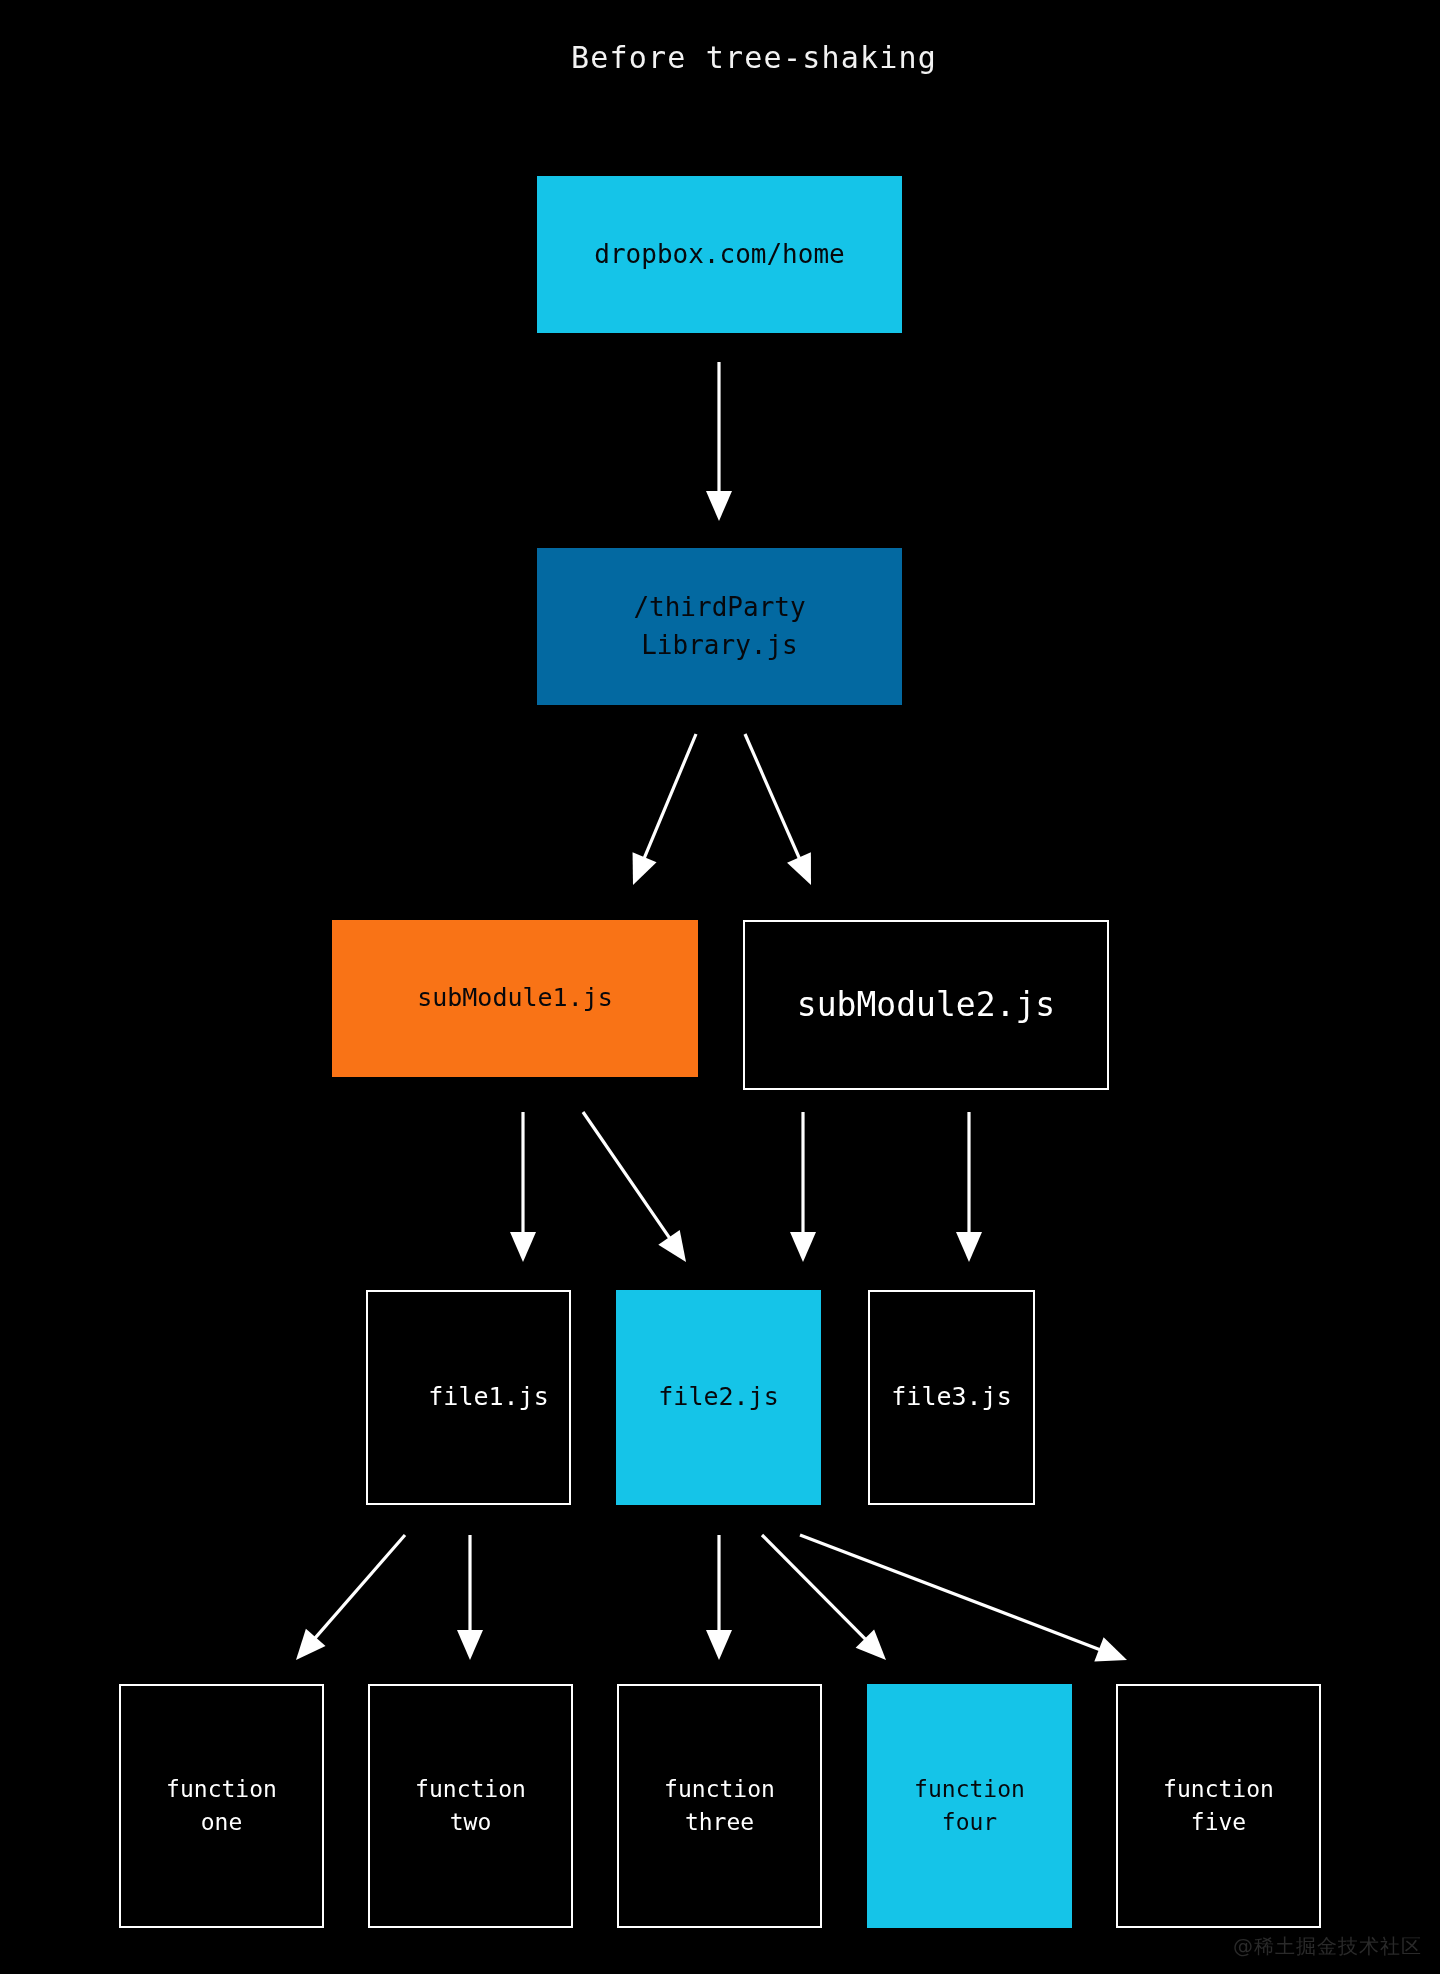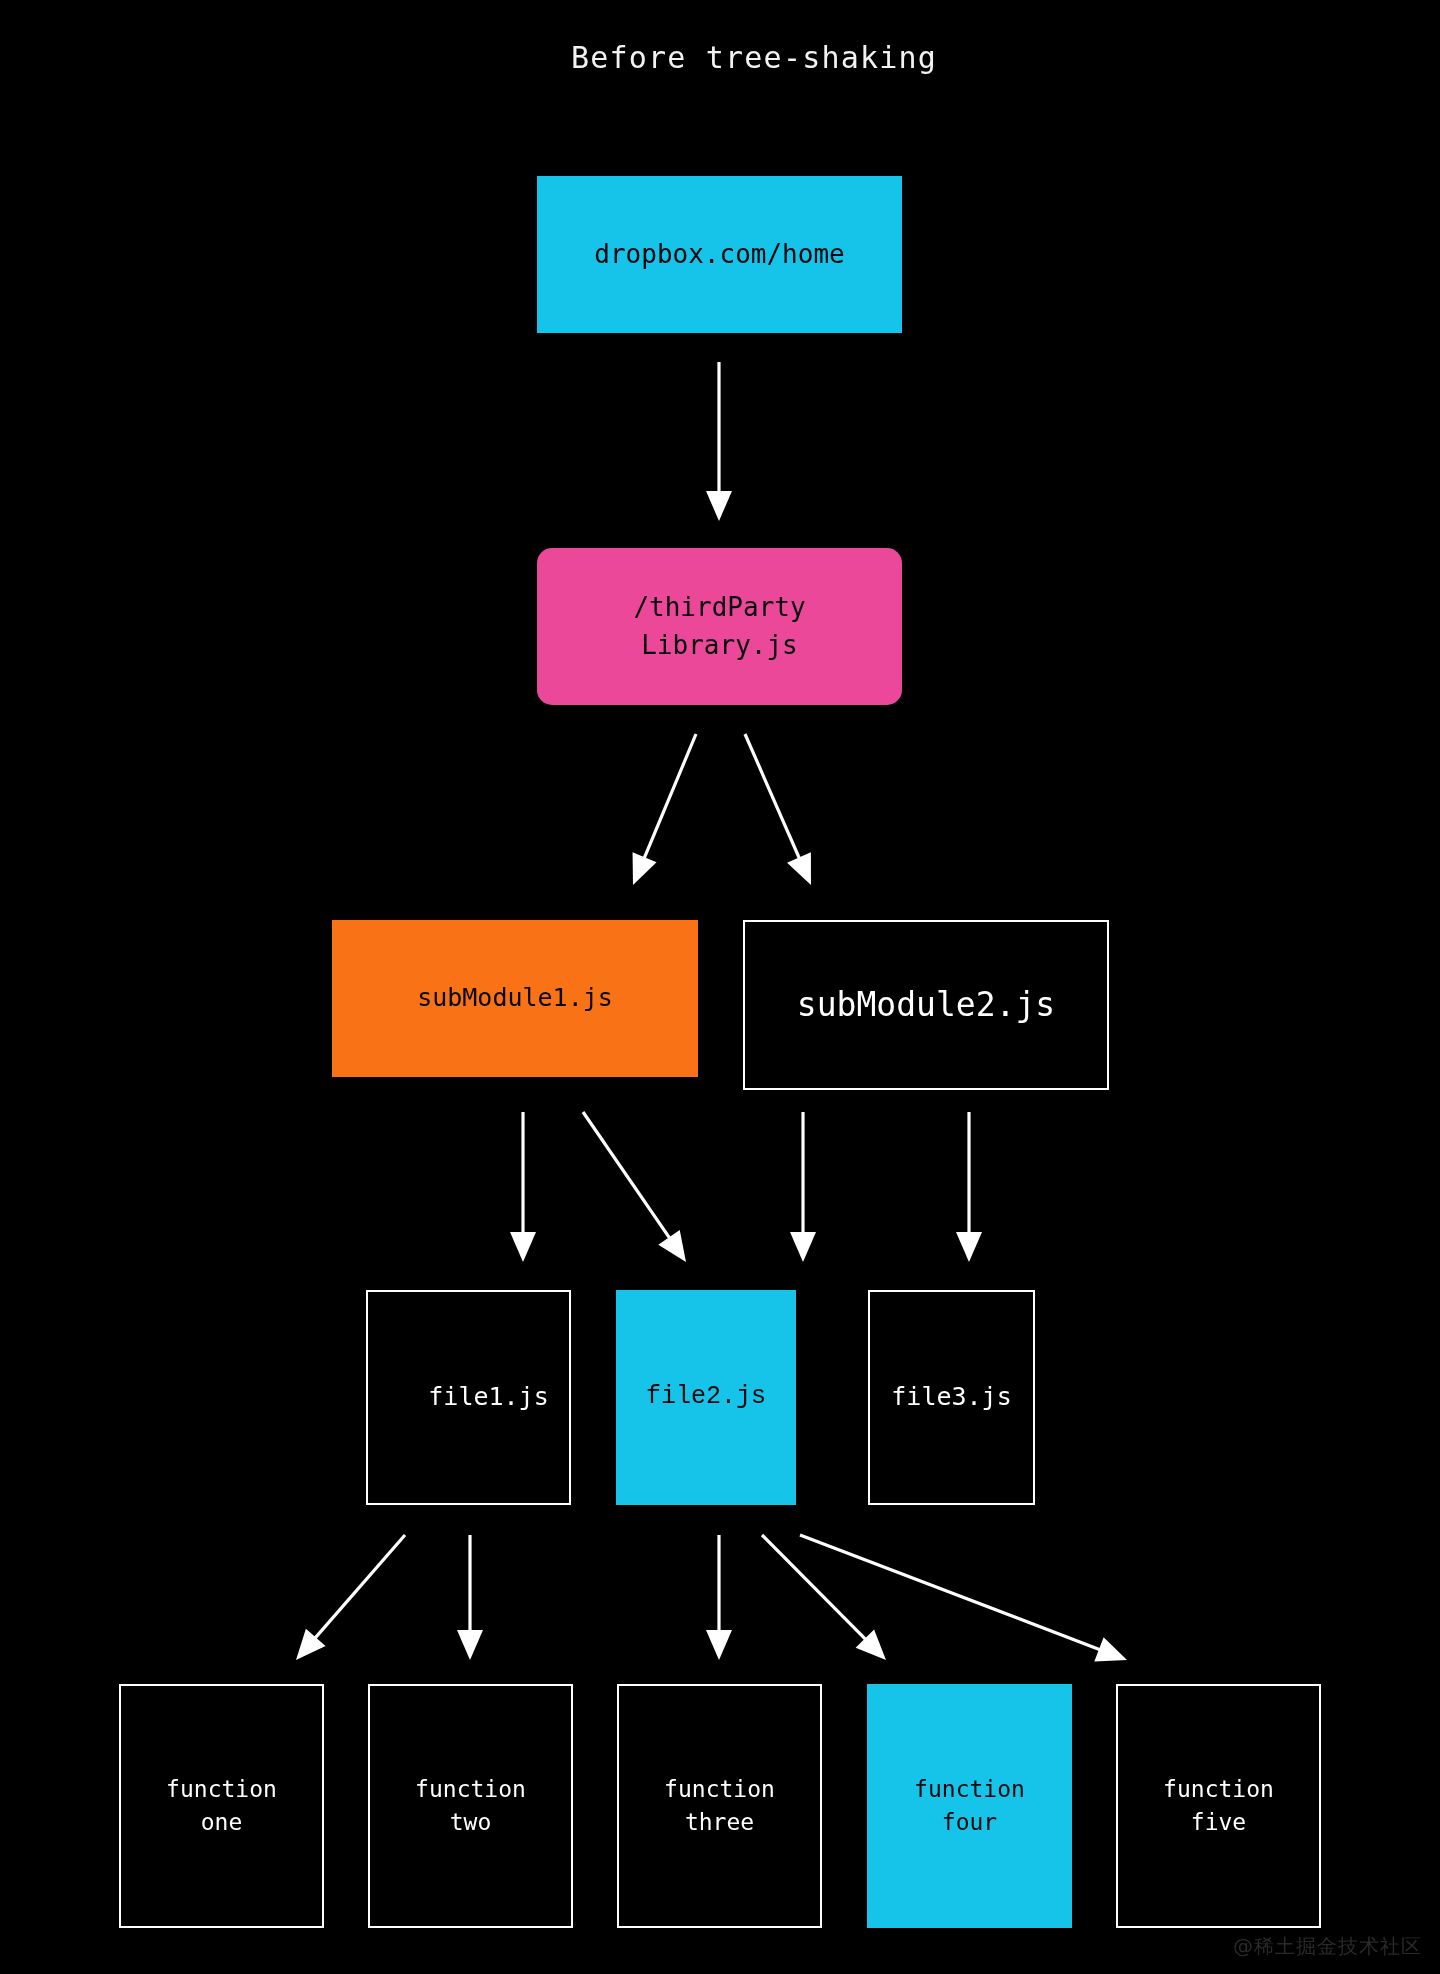--- a/index.html
+++ b/index.html
@@ -127,26 +127,26 @@
         <polygon points="886,1660 855.6429295857138,1647.8571718342855 874.1013914840169,1629.546377631169" fill="#ffffff"></polygon>
       </g>
       <g>
         <line x1="800" y1="1535" x2="1104.5820834045553" y2="1651.430460017032" stroke="#ffffff" stroke-width="3.2"></line>
         <polygon points="1127,1660 1094.335770098253,1661.4311131771556 1103.6194384131352,1637.1450368654241" fill="#ffffff"></polygon>
       </g>
     </svg>
 
   <div id="node-layer">
       <div class="node filled" style="left: 537px; top: 176px; width: 365px; height: 157px; font-size: 26px; background: rgb(21, 196, 232);"><span class="node-label">dropbox.com/home</span></div>
-      <div class="node filled" style="left: 537px; top: 548px; width: 365px; height: 157px; font-size: 26px; background: #ec4899; border-radius: 15px;"><span class="node-label">/thirdParty
+      <div class="node filled" style="left: 537px; top: 548px; width: 365px; height: 157px; font-size: 26px; background: #0369a1;"><span class="node-label">/thirdParty
 Library.js</span></div>
       <div class="node filled" style="left: 332px; top: 920px; width: 366px; height: 157px; font-size: 25px; background: #f97316;"><span class="node-label">subModule1.js</span></div>
       <div class="node outlined" style="left: 743px; top: 920px; width: 366px; height: 170px; font-size: 33px; border-color: rgb(255, 255, 255); align-items: center;"><span class="node-label">subModule2.js</span></div>
       <div class="node outlined" style="left: 366px; top: 1290px; width: 205px; height: 215px; font-size: 25px; border-color: rgb(255, 255, 255); padding-left: 40px;"><span class="node-label">file1.js</span></div>
-      <div class="node filled" style="left: 616px; top: 1290px; width: 180px; height: 215px; font-size: 25px; background: rgb(21, 196, 232); font-family: Liberation Mono, monospace;"><span class="node-label">file2.js</span></div>
+      <div class="node filled" style="left: 616px; top: 1290px; width: 205px; height: 215px; font-size: 25px; background: rgb(21, 196, 232);"><span class="node-label">file2.js</span></div>
       <div class="node outlined" style="left: 868px; top: 1290px; width: 167px; height: 215px; font-size: 25px; border-color: rgb(255, 255, 255);"><span class="node-label">file3.js</span></div>
       <div class="node outlined" style="left: 119px; top: 1684px; width: 205px; height: 244px; font-size: 23px; border-color: rgb(255, 255, 255);"><span class="node-label">function
 one</span></div>
       <div class="node outlined" style="left: 368px; top: 1684px; width: 205px; height: 244px; font-size: 23px; border-color: rgb(255, 255, 255);"><span class="node-label">function
 two</span></div>
       <div class="node outlined" style="left: 617px; top: 1684px; width: 205px; height: 244px; font-size: 23px; border-color: rgb(255, 255, 255);"><span class="node-label">function
 three</span></div>
       <div class="node filled" style="left: 867px; top: 1684px; width: 205px; height: 244px; font-size: 23px; background: rgb(21, 196, 232);"><span class="node-label">function
 four</span></div>
       <div class="node outlined" style="left: 1116px; top: 1684px; width: 205px; height: 244px; font-size: 23px; border-color: rgb(255, 255, 255);"><span class="node-label">function

